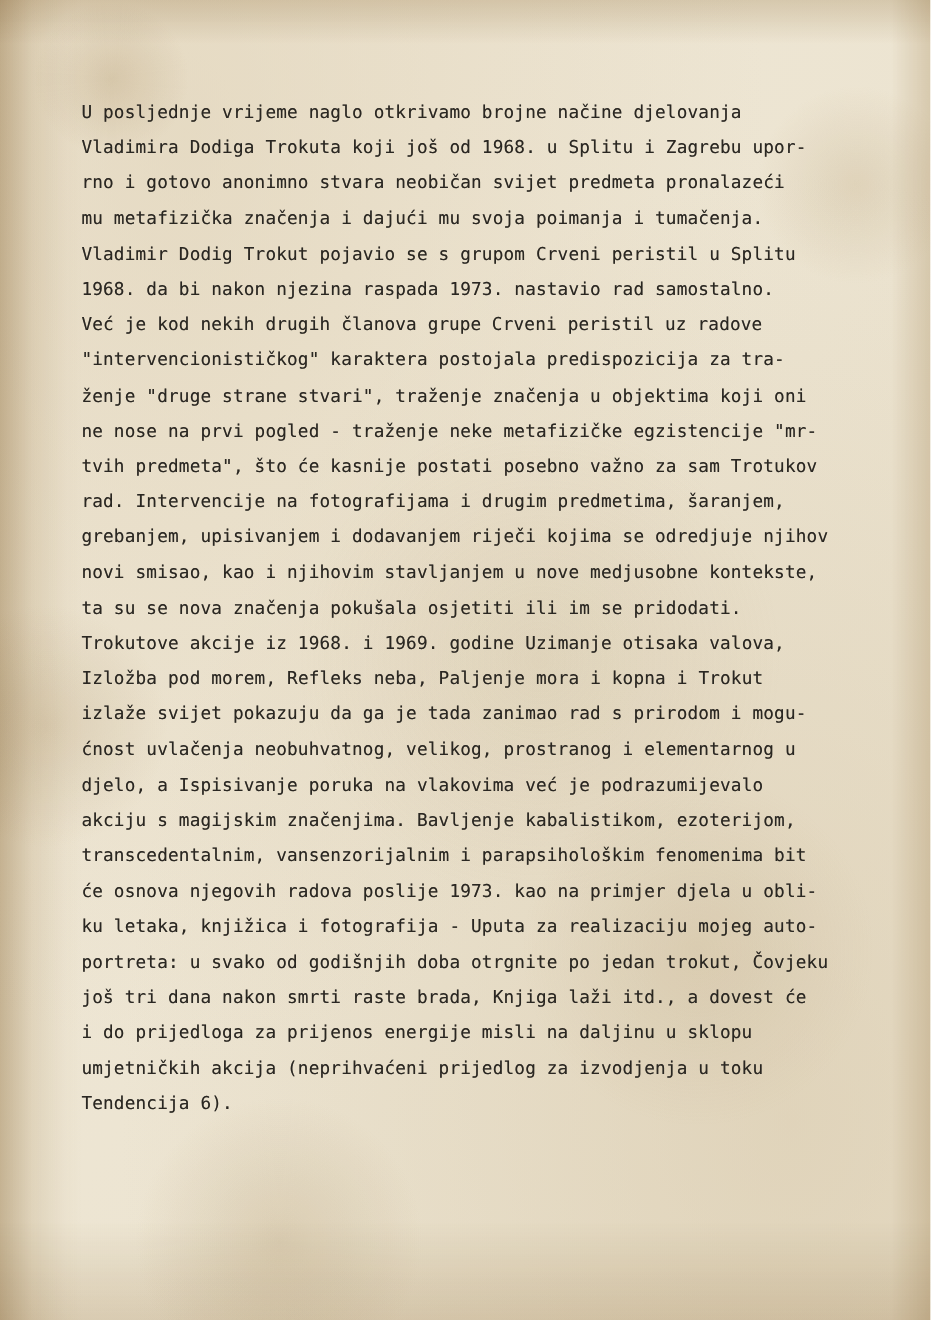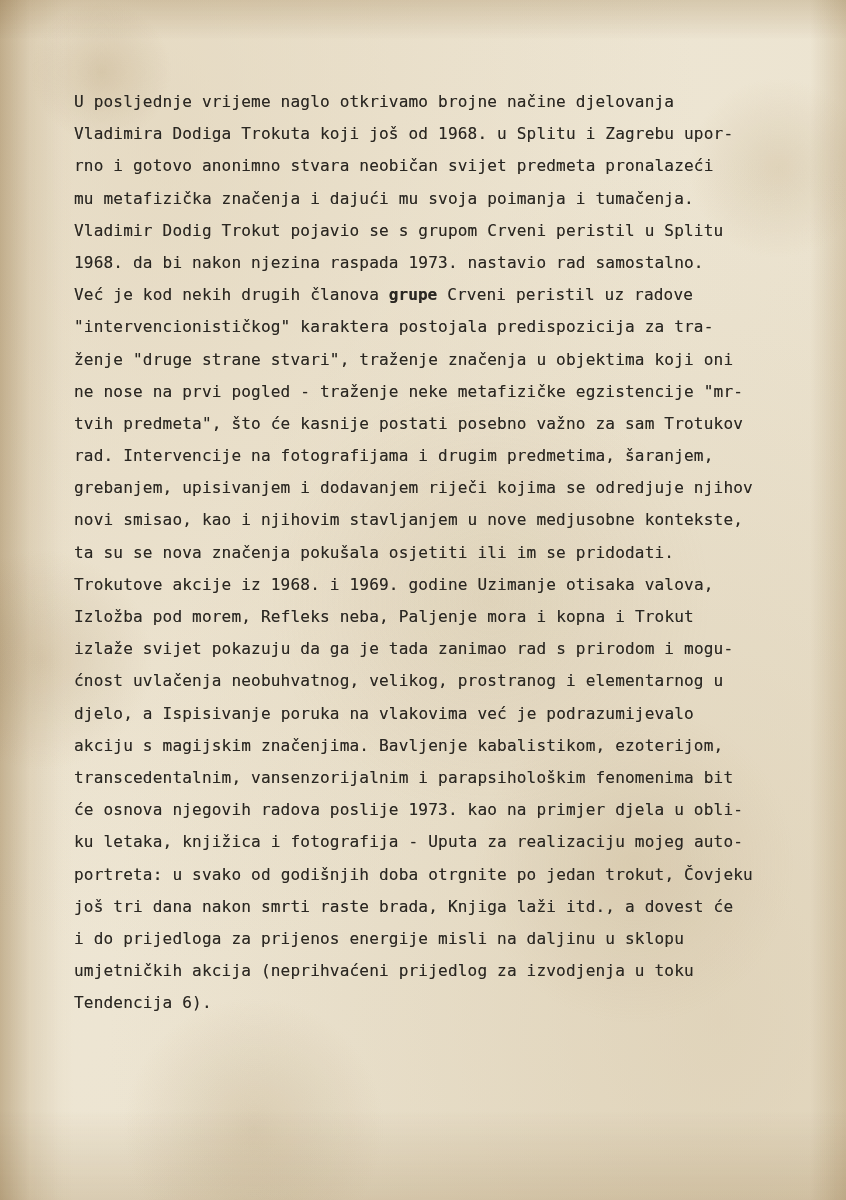--- a/index.html
+++ b/index.html
@@ -85,21 +85,21 @@
   .typescript .ln {
     display: block;
     height: 32.2px;
     white-space: pre;
   }
   .u {
     text-underline-offset: 3px;
     text-decoration-thickness: 1px;
   }
   .heavy {
-    font-weight: bold;
+    font-weight: normal;
     letter-spacing: 0px;
   }
 </style>
 </head>
 <body>
 
 <div class="page">
   <div class="grain"></div>
   <div class="edge-left"></div>
   <div class="edge-top"></div>

